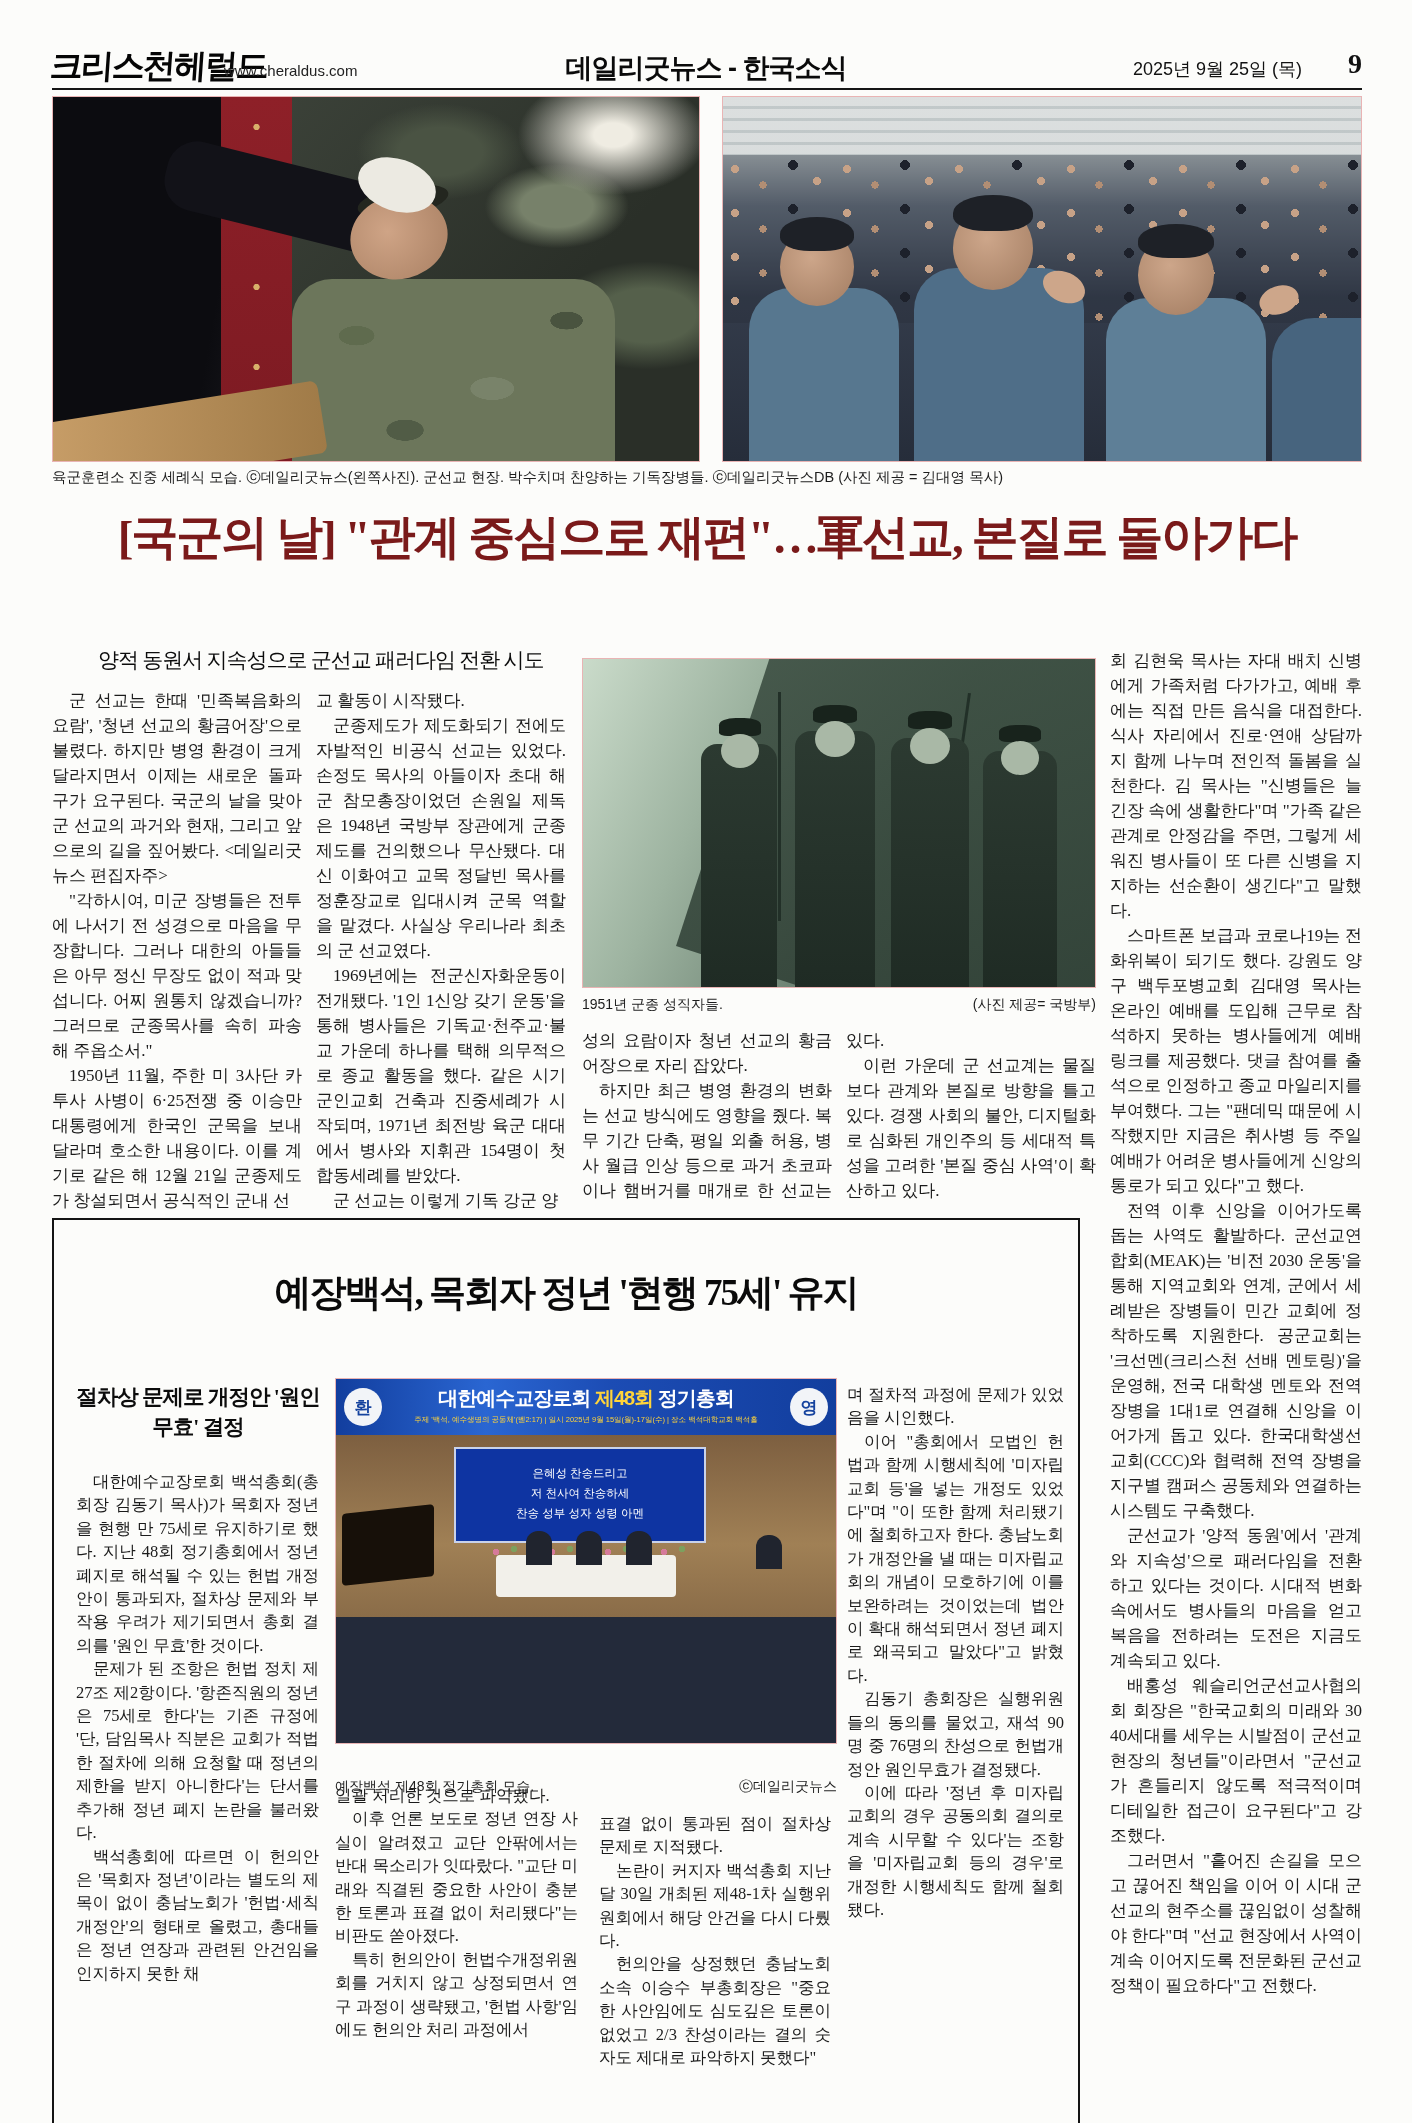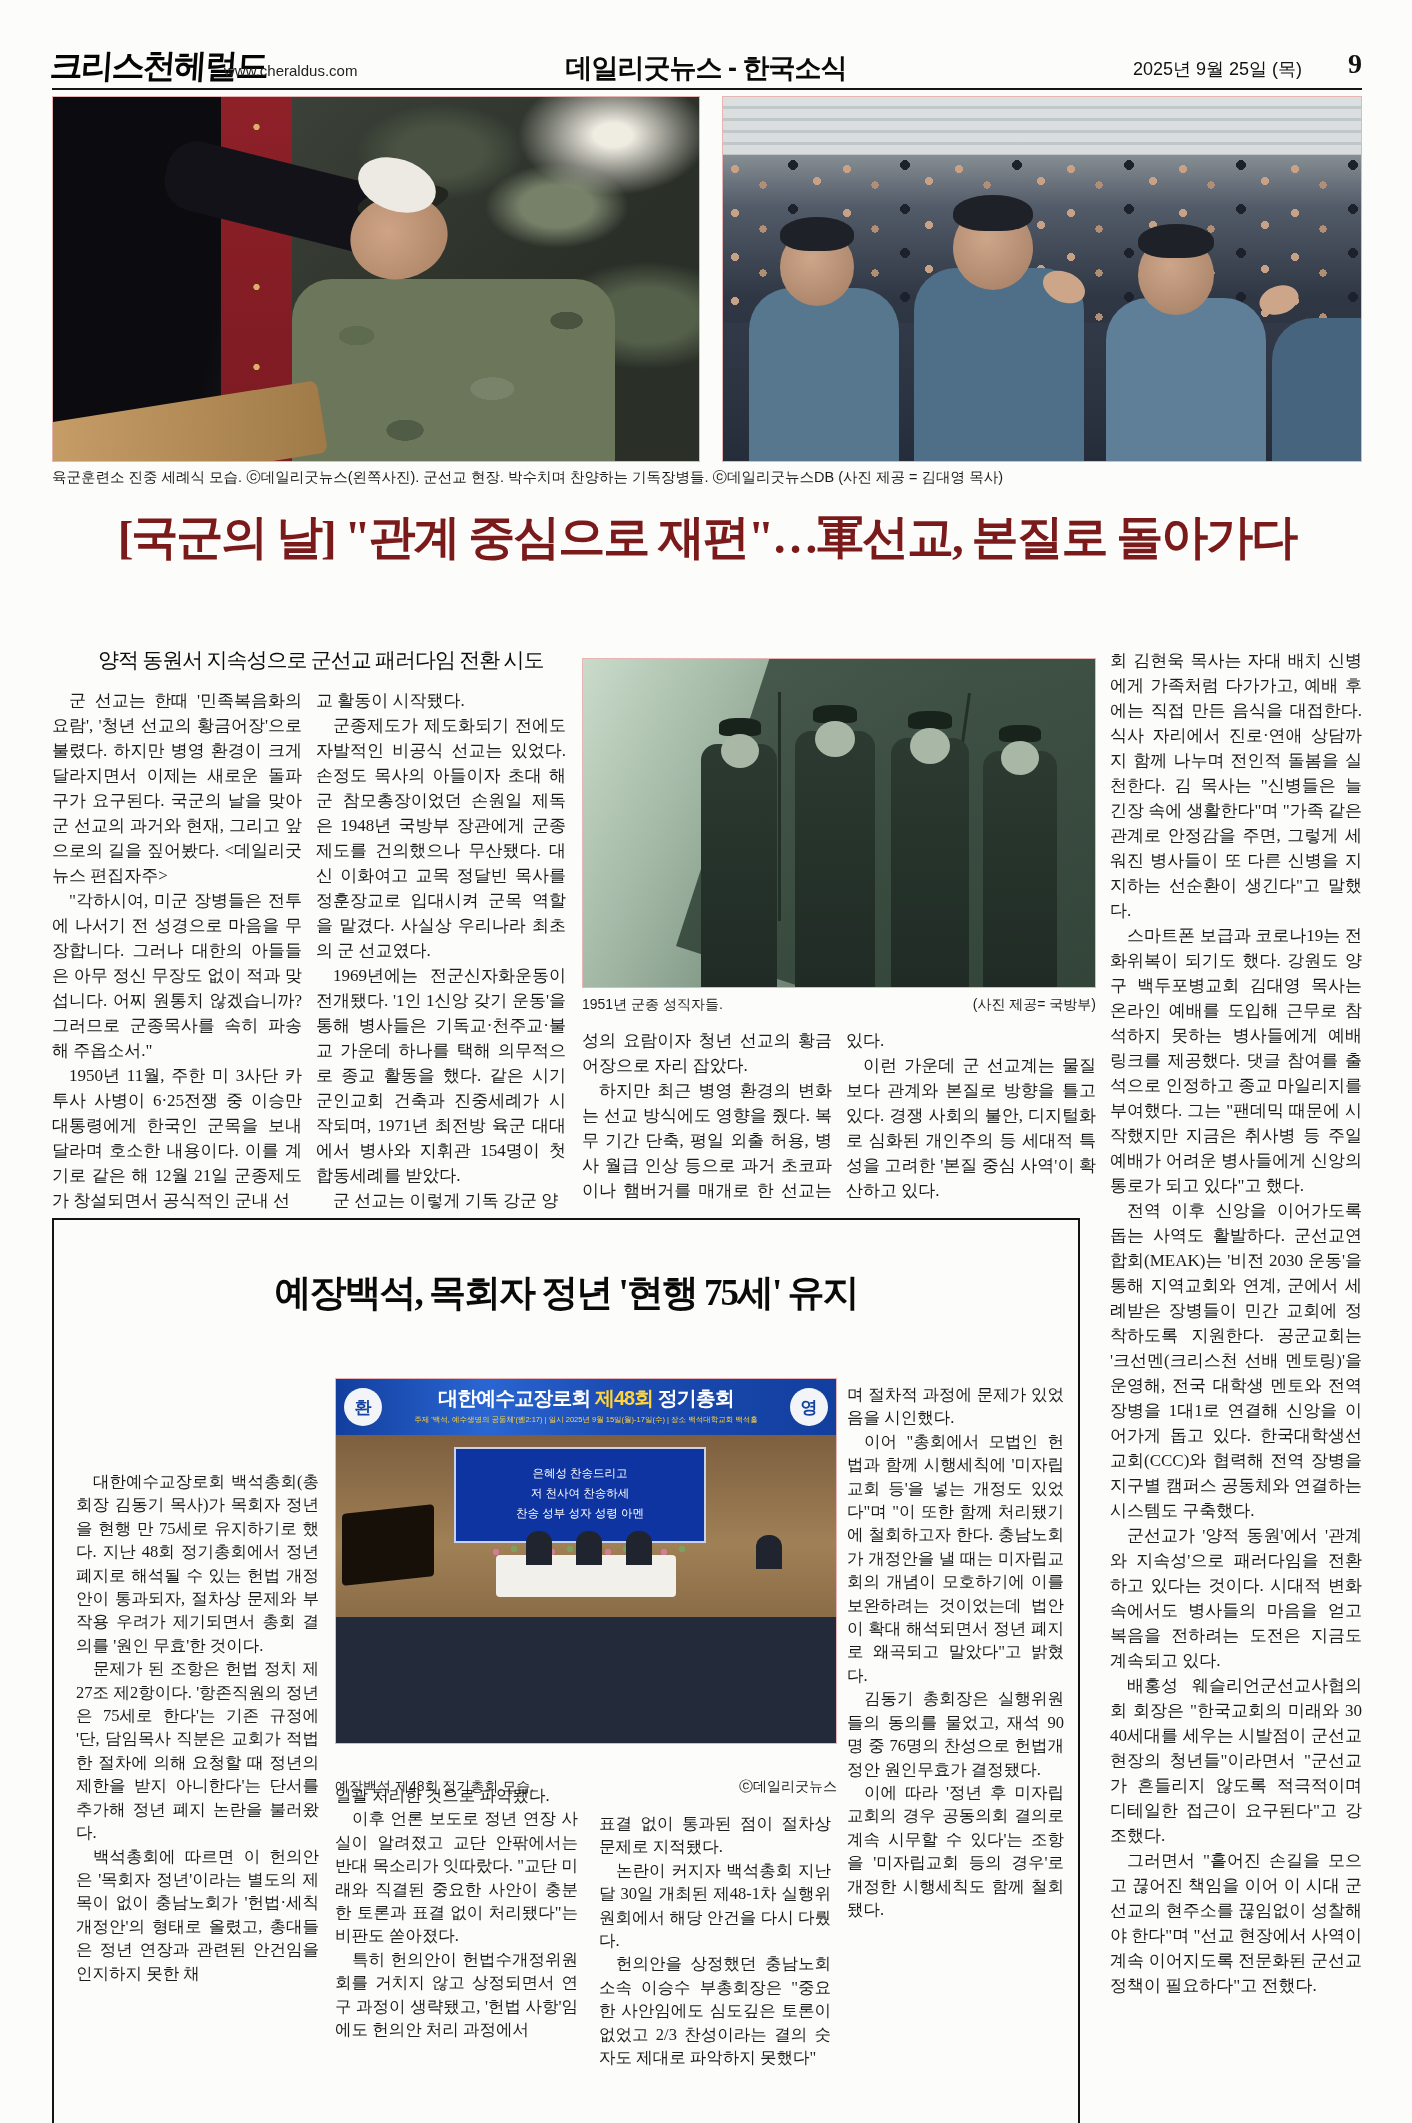--- a/index.html
+++ b/index.html
@@ -221,20 +221,21 @@
     <p>전역 이후 신앙을 이어가도록 돕는 사역도 활발하다. 군선교연합회(MEAK)는 '비전 2030 운동'을 통해 지역교회와 연계, 군에서 세례받은 장병들이 민간 교회에 정착하도록 지원한다. 공군교회는 '크선멘(크리스천 선배 멘토링)'을 운영해, 전국 대학생 멘토와 전역 장병을 1대1로 연결해 신앙을 이어가게 돕고 있다. 한국대학생선교회(CCC)와 협력해 전역 장병을 지구별 캠퍼스 공동체와 연결하는 시스템도 구축했다.</p>
     <p>군선교가 '양적 동원'에서 '관계와 지속성'으로 패러다임을 전환하고 있다는 것이다. 시대적 변화 속에서도 병사들의 마음을 얻고 복음을 전하려는 도전은 지금도 계속되고 있다.</p>
     <p>배홍성 웨슬리언군선교사협의회 회장은 "한국교회의 미래와 3040세대를 세우는 시발점이 군선교 현장의 청년들"이라면서 "군선교가 흔들리지 않도록 적극적이며 디테일한 접근이 요구된다"고 강조했다.</p>
     <p>그러면서 "흩어진 손길을 모으고 끊어진 책임을 이어 이 시대 군선교의 현주소를 끊임없이 성찰해야 한다"며 "선교 현장에서 사역이 계속 이어지도록 전문화된 군선교 정책이 필요하다"고 전했다.</p>
   </div>
 
   <div class="abs box2" style="left:52px;top:1218px;width:1028px;height:1026px;">
 
     <div class="abs headline2" style="left:0;right:0;top:48px;">예장백석, 목회자 정년 '현행 75세' 유지</div>
 
+    <div class="abs subhead2" style="left:18px;top:162px;width:252px;">절차상 문제로 개정안 '원인 무효' 결정</div>
 
     <div class="abs col col2x" style="left:22px;top:250px;width:243px;height:568px;">
       <p>대한예수교장로회 백석총회(총회장 김동기 목사)가 목회자 정년을 현행 만 75세로 유지하기로 했다. 지난 48회 정기총회에서 정년 폐지로 해석될 수 있는 헌법 개정안이 통과되자, 절차상 문제와 부작용 우려가 제기되면서 총회 결의를 '원인 무효'한 것이다.</p>
       <p>문제가 된 조항은 헌법 정치 제27조 제2항이다. '항존직원의 정년은 75세로 한다'는 기존 규정에 '단, 담임목사 직분은 교회가 적법한 절차에 의해 요청할 때 정년의 제한을 받지 아니한다'는 단서를 추가해 정년 폐지 논란을 불러왔다.</p>
       <p>백석총회에 따르면 이 헌의안은 '목회자 정년'이라는 별도의 제목이 없이 충남노회가 '헌법·세칙 개정안'의 형태로 올렸고, 총대들은 정년 연장과 관련된 안건임을 인지하지 못한 채</p>
     </div>
 
     <div class="abs photo pD" style="left:281px;top:158px;width:502px;height:366px;">
       <div class="abs pD-banner">
         <div class="abs pD-btitle">

